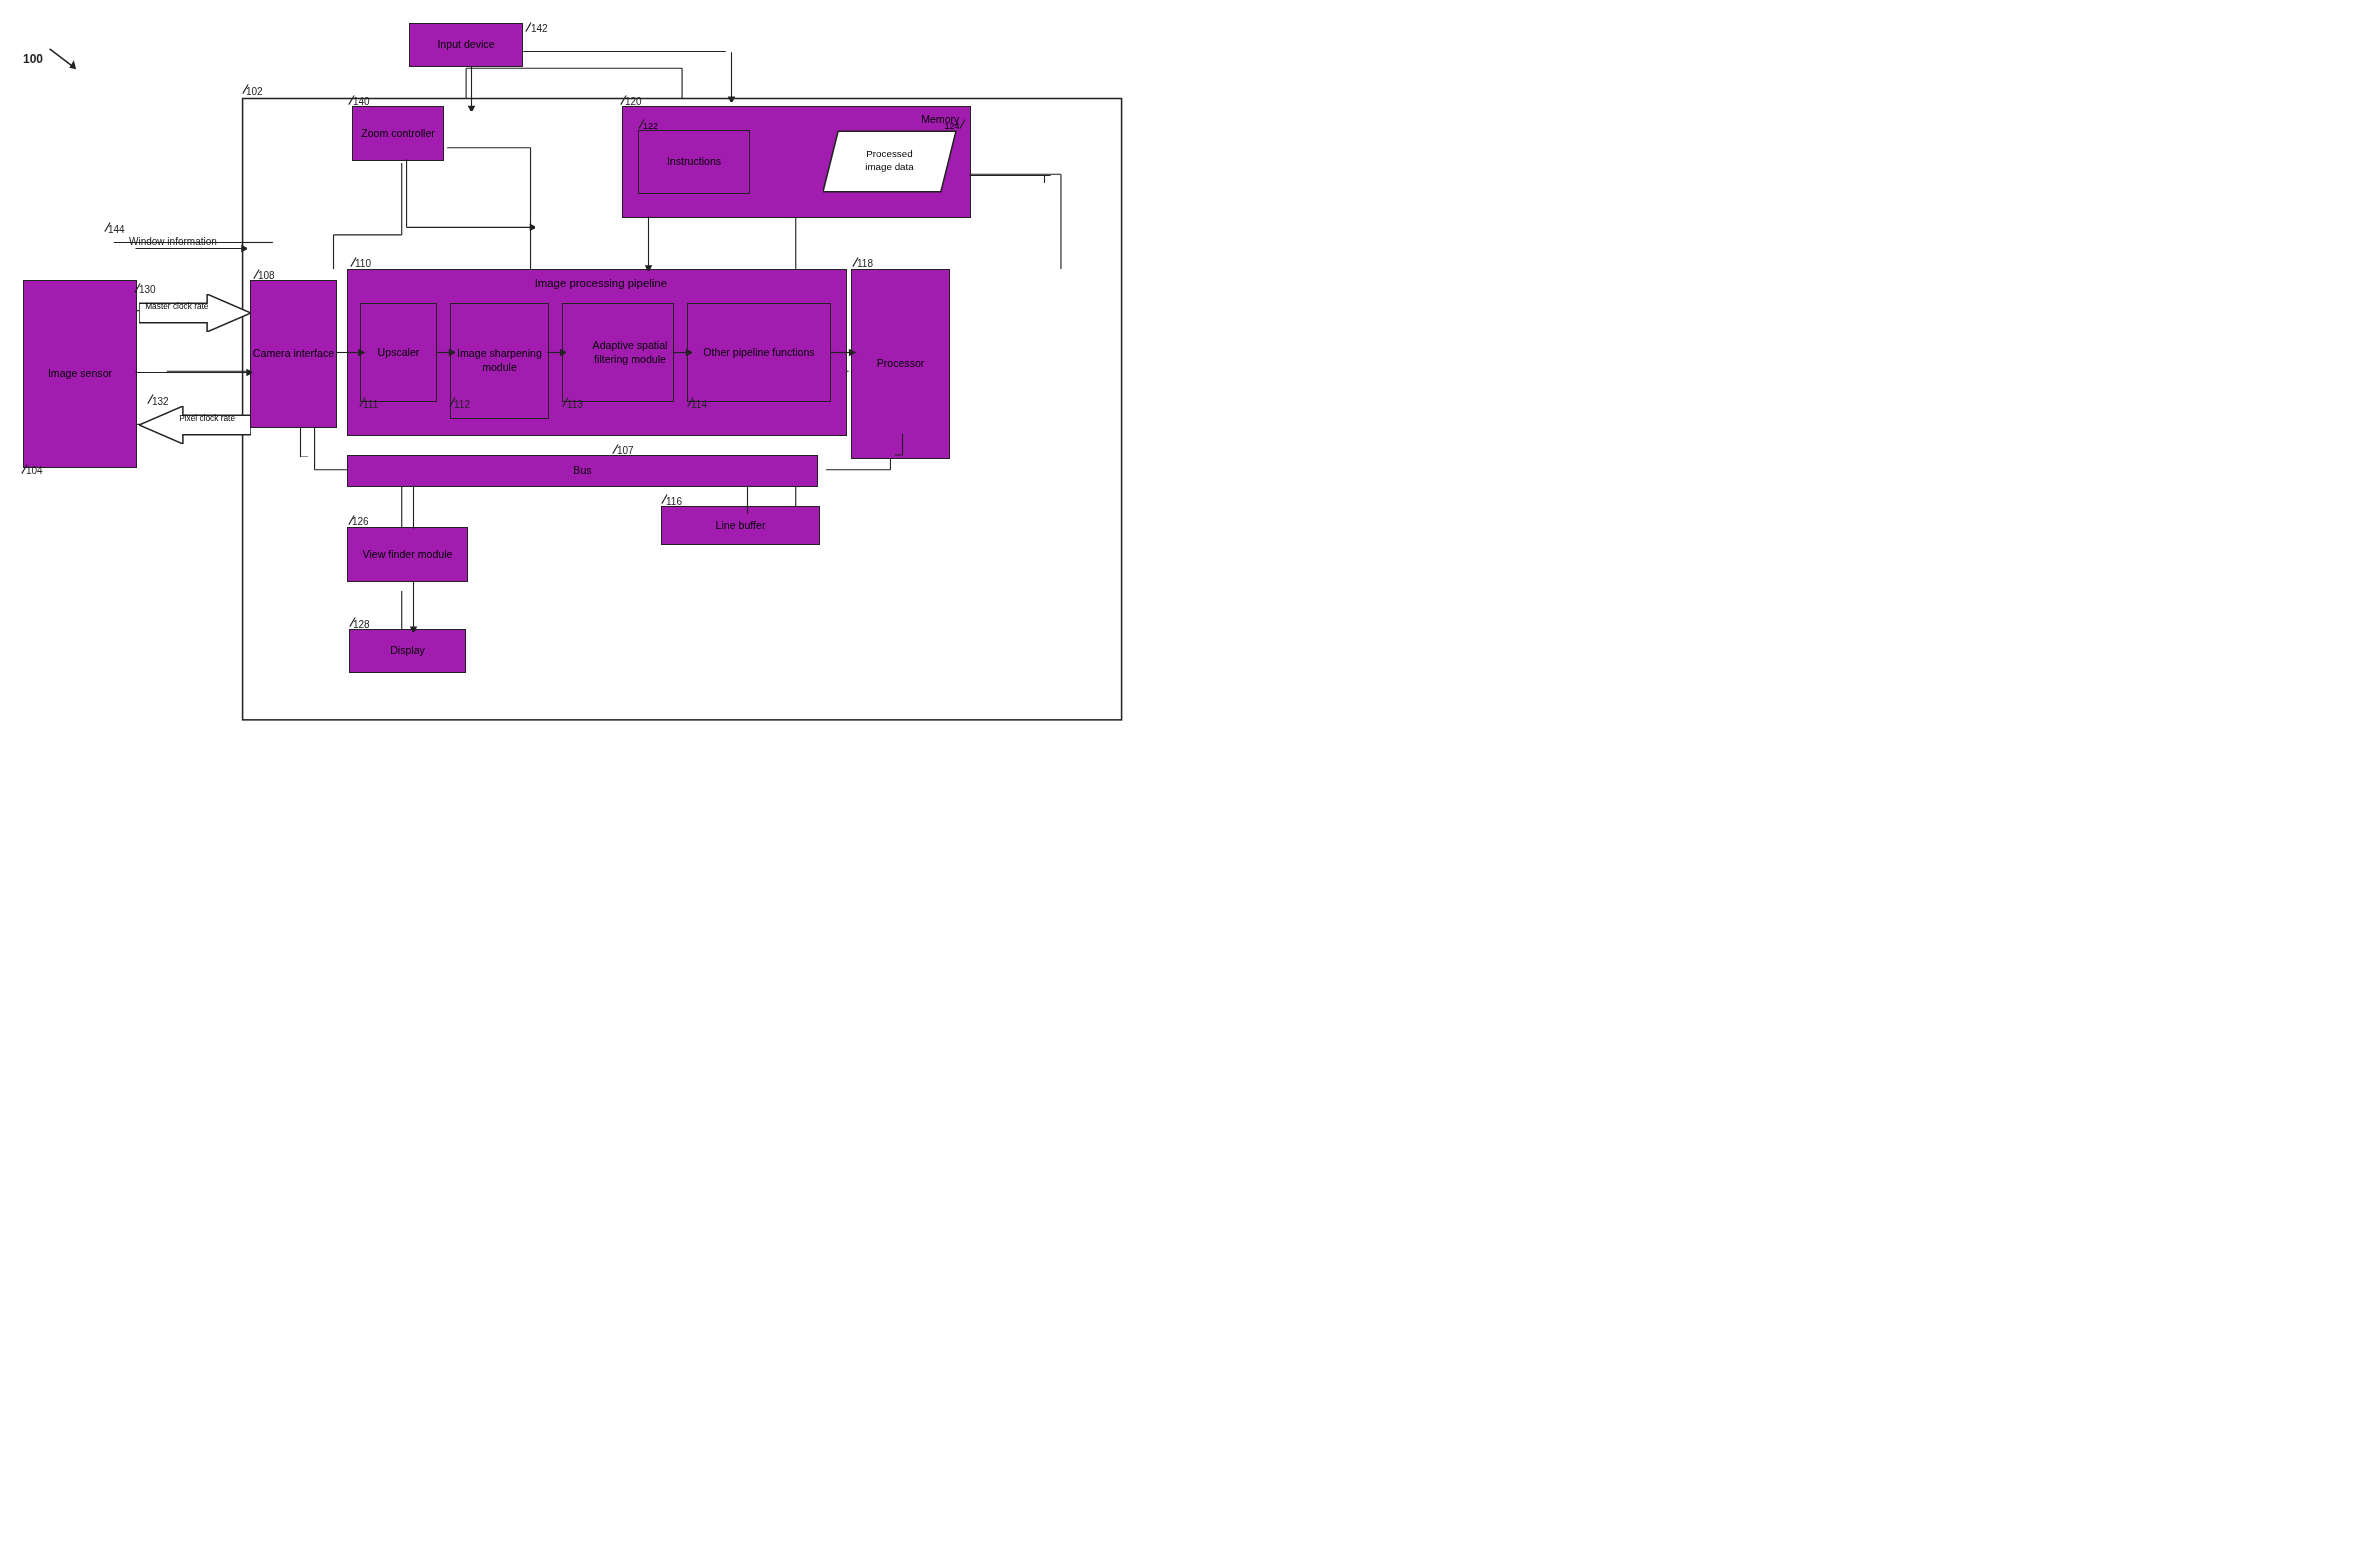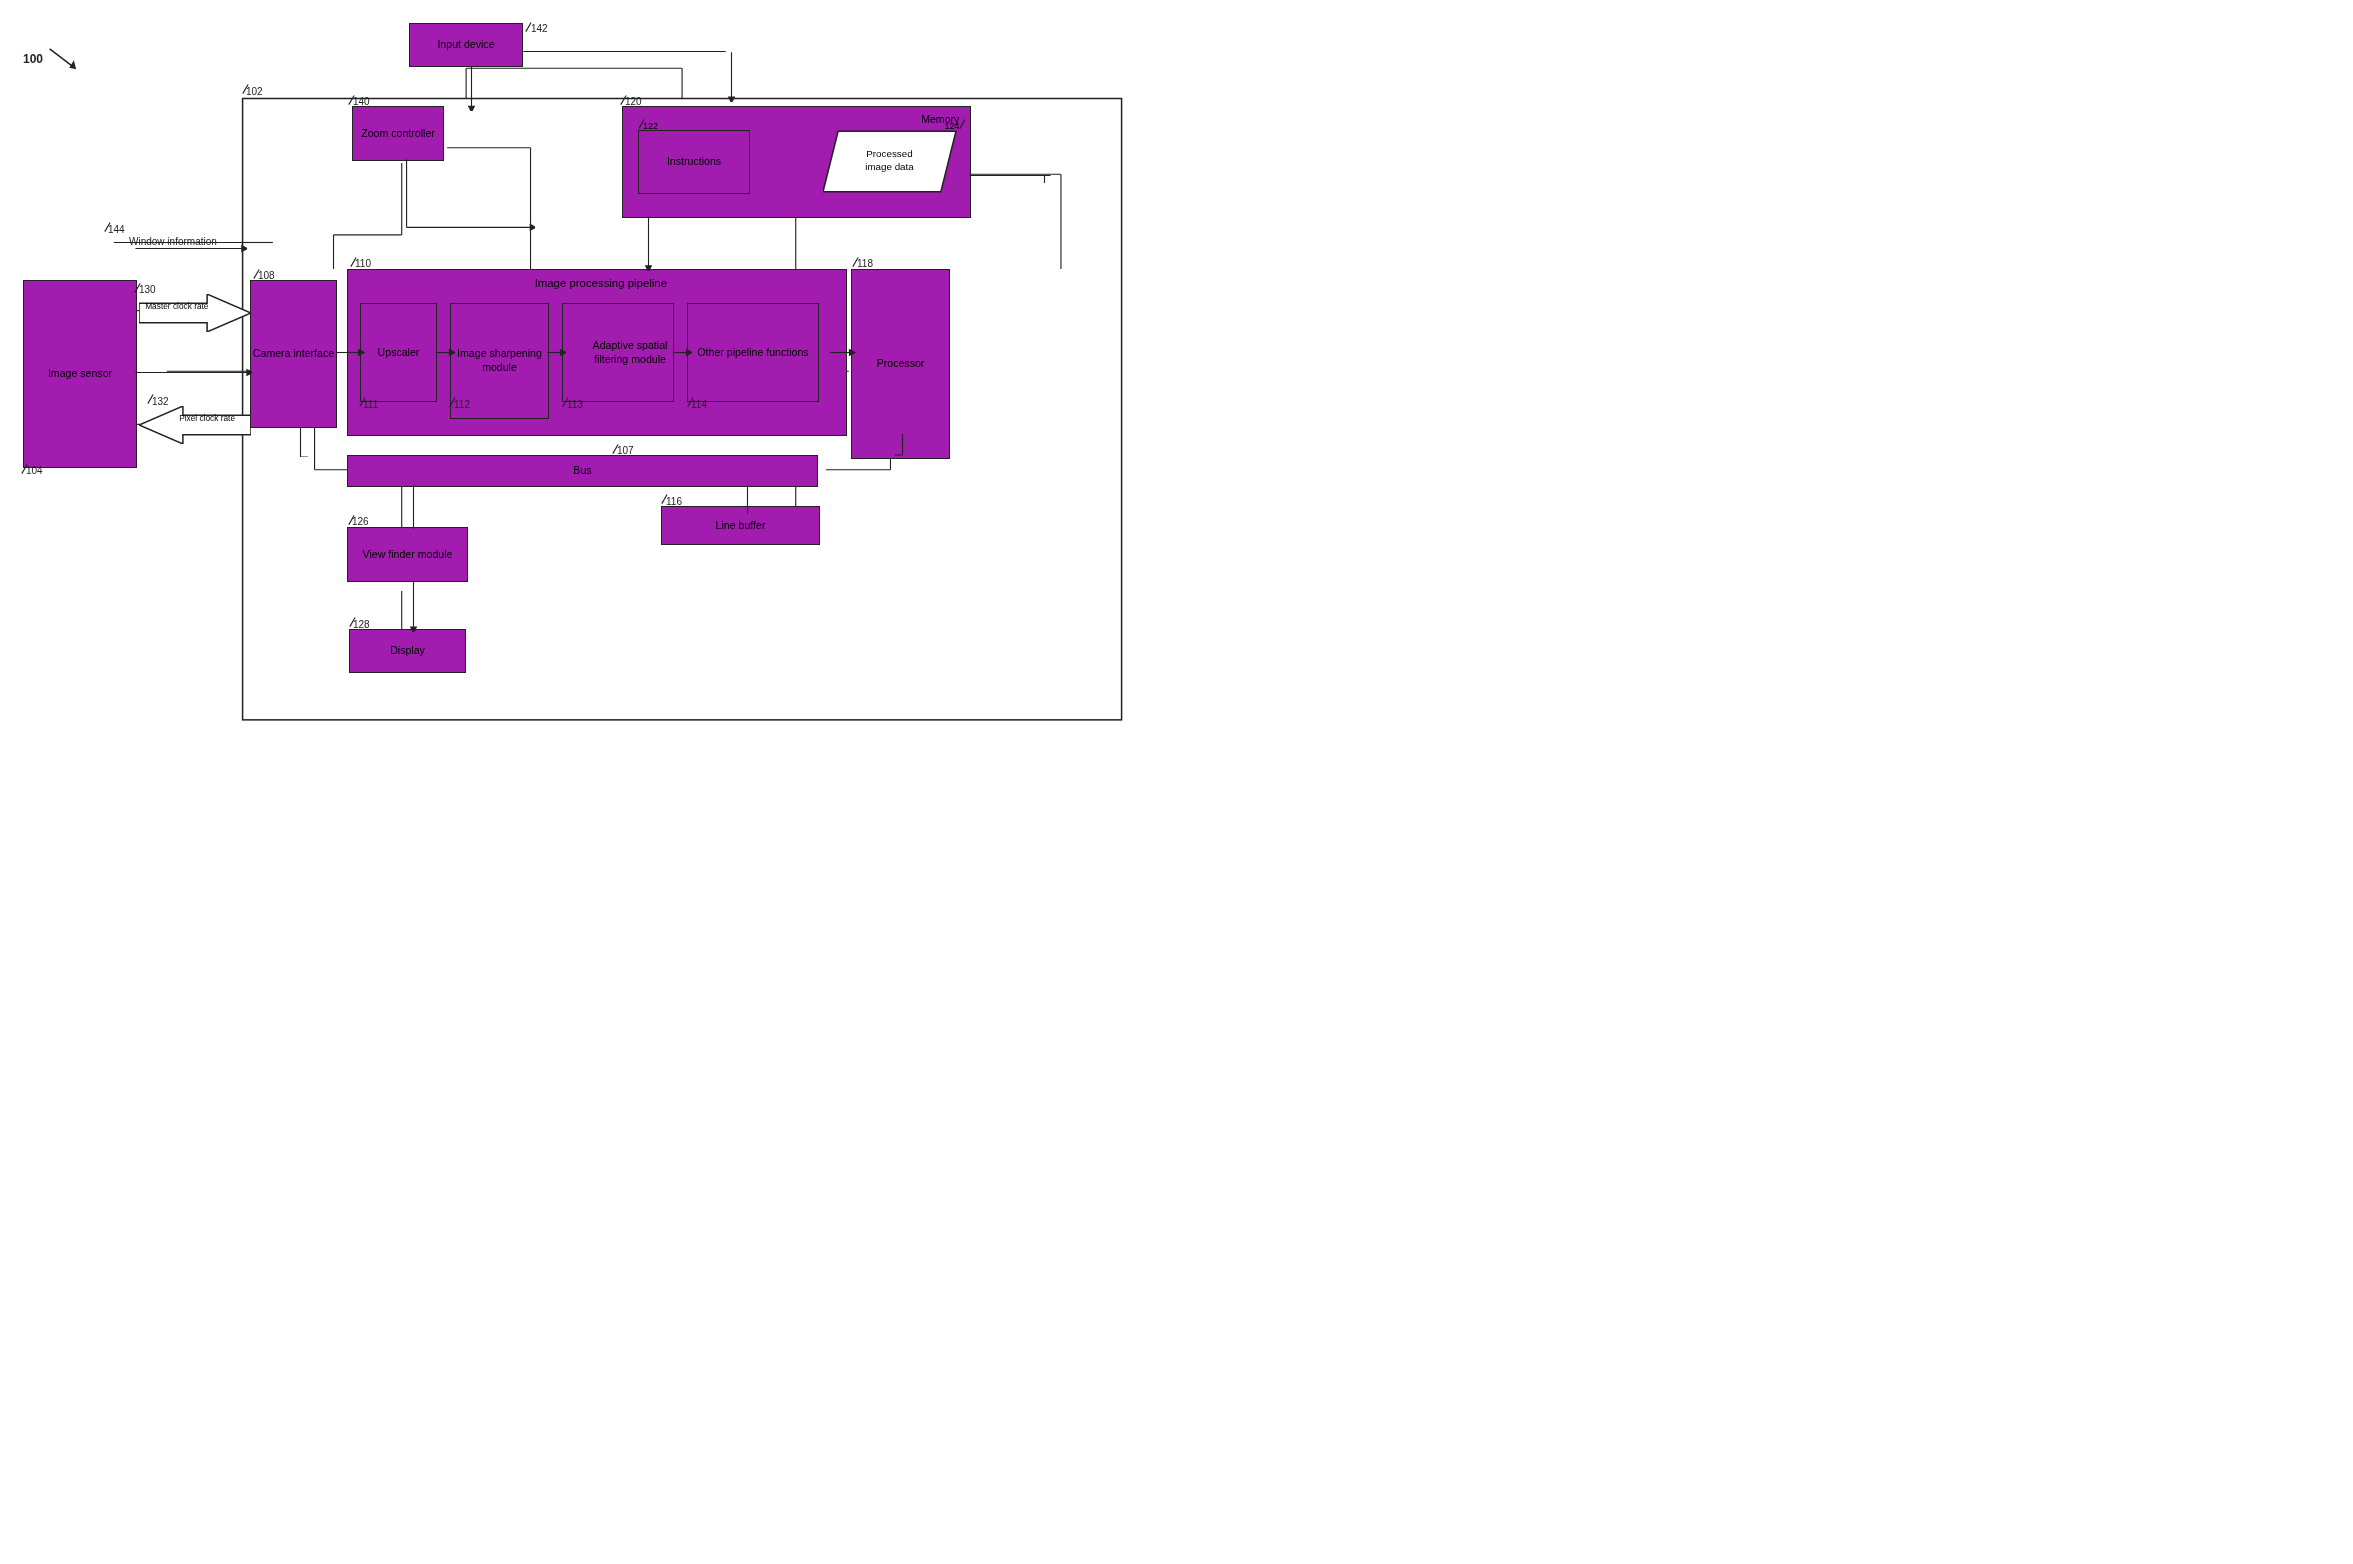--- a/index.html
+++ b/index.html
@@ -246,21 +246,21 @@
   </svg>
 
   <div class="box" style="left:562px; top:303px; width:112px; height:99px;padding-left:24px;">
     <span>Adaptive spatial filtering module</span>
   </div>
   <div class="ref-num" style="left:567px; top:399px;">113</div>
   <svg style="position:absolute;top:396px;left:559px;width:11.4px;height:11.4px;" viewBox="0 0 15 15" width="11.4" height="11.4">
     <line x1="5" y1="14" x2="12" y2="2" stroke="#222" stroke-width="1.5"></line>
   </svg>
 
-  <div class="box" style="left:687px; top:303px; width:132px; height:99px;">
+  <div class="box" style="left:687px; top:303px; width:144px; height:99px;">
     <span>Other pipeline functions</span>
   </div>
   <div class="ref-num" style="left:691px; top:399px;">114</div>
   <svg style="position:absolute;top:396px;left:684px;width:11.4px;height:11.4px;" viewBox="0 0 15 15" width="11.4" height="11.4">
     <line x1="5" y1="14" x2="12" y2="2" stroke="#222" stroke-width="1.5"></line>
   </svg>
 
   <div class="box" style="left:851px; top:269px; width:99px; height:190px;">
     <span>Processor</span>
   </div>

